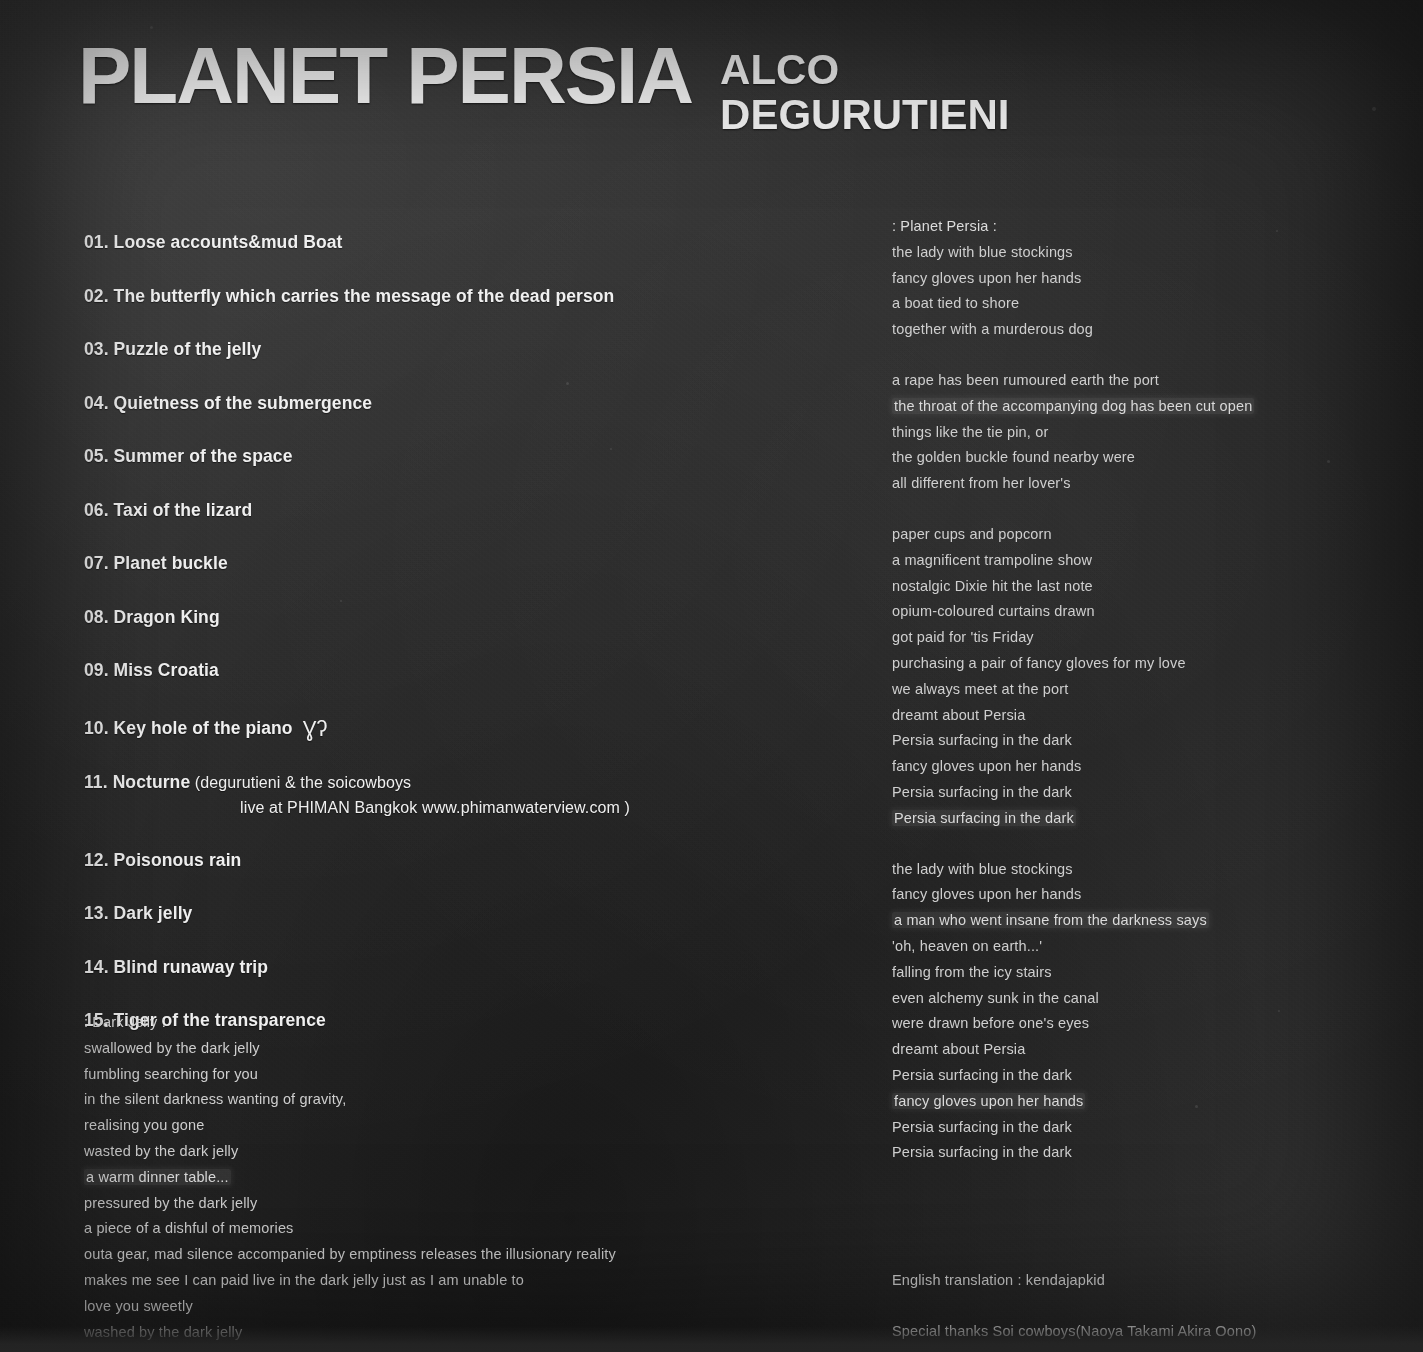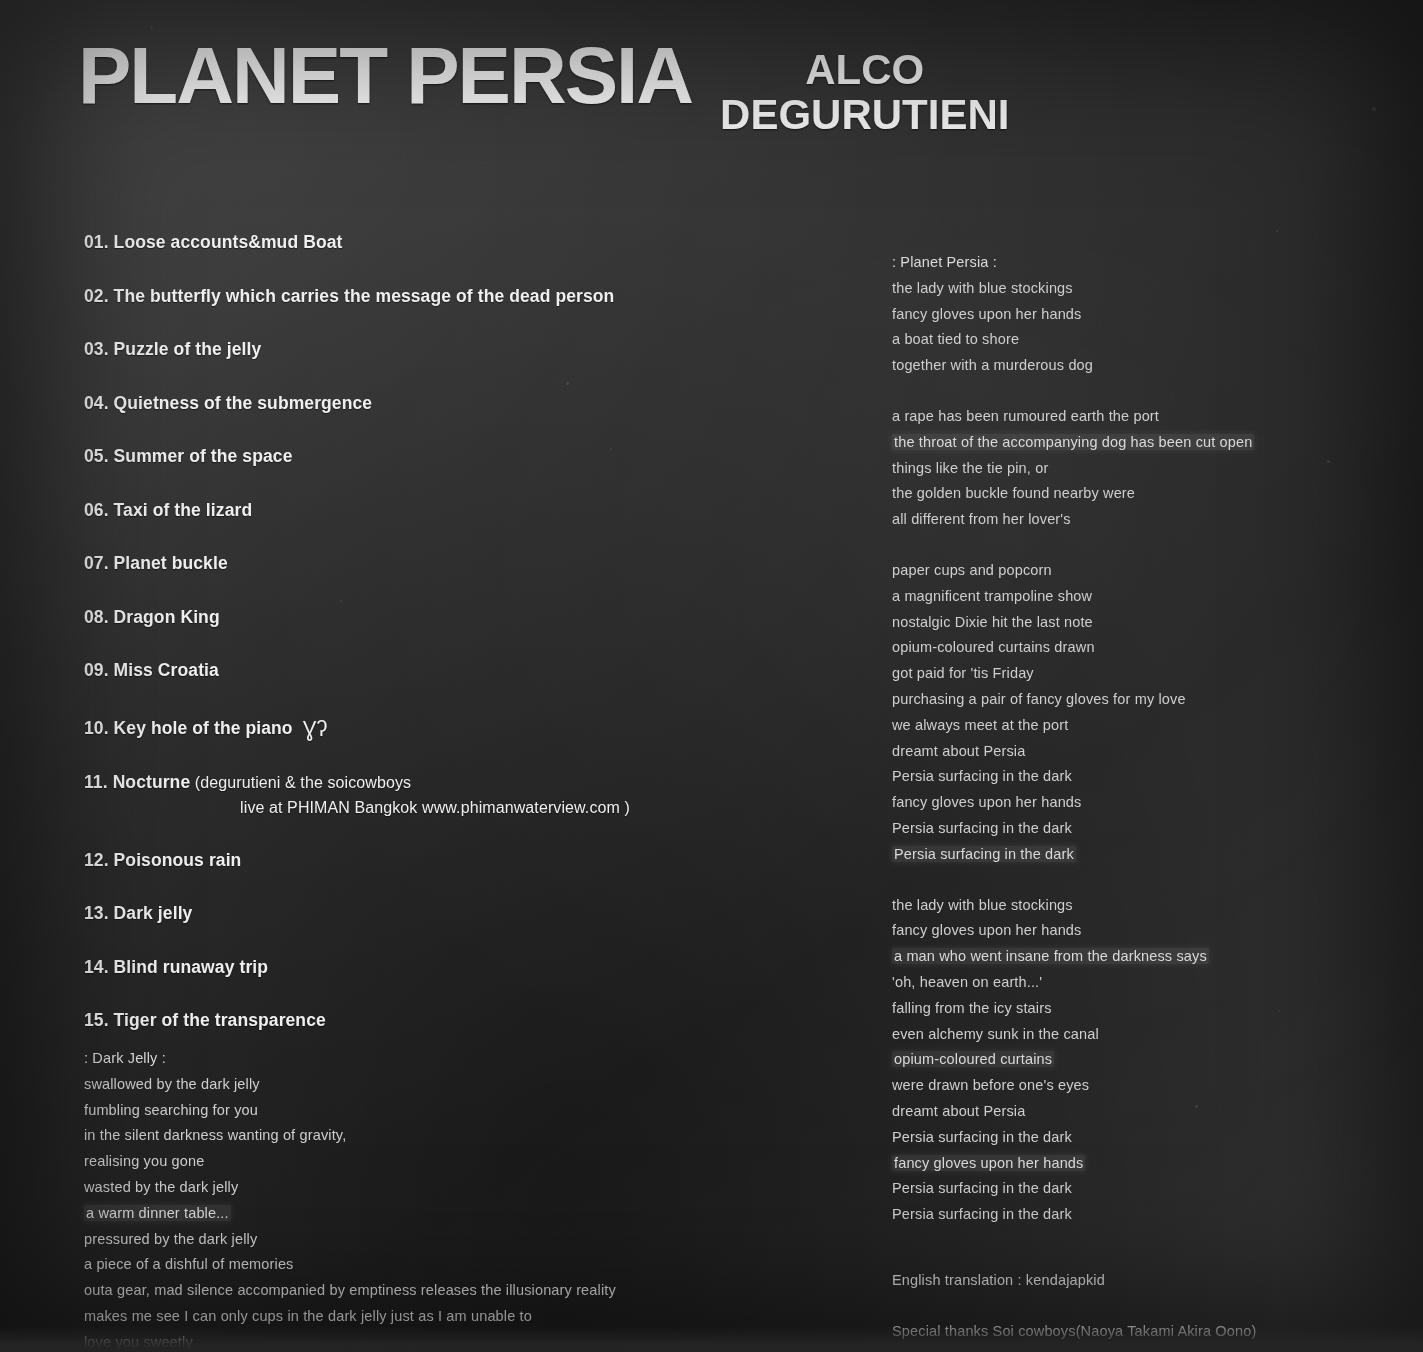--- a/index.html
+++ b/index.html
@@ -61,21 +61,20 @@
   }
   #artist-block {
     margin-left: 28px;
     margin-top: 10px;
     font-weight: bold;
     font-size: 42px;
     line-height: 1.06;
     letter-spacing: 0px;
     color: #f2f2f2;
     text-shadow: 0 1px 2px rgba(0,0,0,0.6);
-    text-align: center;
   }
 
   
   #tracklist {
     position: absolute;
     left: 84px;
     top: 212px;
     width: 680px;
   }
   .track {
@@ -113,21 +112,20 @@
     font-size: 14.5px;
     line-height: 25.8px;
     color: #cfcfcf;
     letter-spacing: 0.15px;
   }
   .lyrics .ln {
     white-space: nowrap;
   }
   .lyrics .hdr {
     color: #dcdcdc;
-    margin-top: 36px;
   }
   .lyrics .gap {
     height: 25px;
   }
   .hl {
     background: rgba(255,255,255,0.085);
     box-shadow: 0 0 5px 2px rgba(255,255,255,0.05);
     color: #dadada;
     padding: 0 2px;
     border-radius: 2px;
@@ -207,21 +205,21 @@
     <div id="dark-jelly-body">
         <div class="ln"><span>swallowed by the dark jelly</span></div>
         <div class="ln"><span>fumbling searching for you</span></div>
         <div class="ln"><span>in the silent darkness wanting of gravity,</span></div>
         <div class="ln"><span>realising you gone</span></div>
         <div class="ln"><span>wasted by the dark jelly</span></div>
         <div class="ln"><span class="hl">a warm dinner table...</span></div>
         <div class="ln"><span>pressured by the dark jelly</span></div>
         <div class="ln"><span>a piece of a dishful of memories</span></div>
         <div class="ln"><span>outa gear, mad silence accompanied by emptiness releases the illusionary reality</span></div>
-        <div class="ln"><span>makes me see I can only cups in the dark jelly just as I am unable to</span></div>
+        <div class="ln"><span>makes me see I can paid live in the dark jelly just as I am unable to</span></div>
         <div class="ln"><span>love you sweetly</span></div>
         <div class="ln"><span class="dim">washed by the dark jelly</span></div>
       </div>
   </div>
 
   <div id="right-lyrics" class="lyrics">
     <div class="ln hdr">: Planet Persia :</div>
     <div id="planet-persia-body">
         <div class="ln"><span>the lady with blue stockings</span></div>
         <div class="ln"><span>fancy gloves upon her hands</span></div>
@@ -246,21 +244,20 @@
         <div class="ln"><span>fancy gloves upon her hands</span></div>
         <div class="ln"><span>Persia surfacing in the dark</span></div>
         <div class="ln"><span class="hl">Persia surfacing in the dark</span></div>
         <div class="gap"></div>
         <div class="ln"><span>the lady with blue stockings</span></div>
         <div class="ln"><span>fancy gloves upon her hands</span></div>
         <div class="ln"><span class="hl">a man who went insane from the darkness says</span></div>
         <div class="ln"><span>'oh, heaven on earth...'</span></div>
         <div class="ln"><span>falling from the icy stairs</span></div>
         <div class="ln"><span>even alchemy sunk in the canal</span></div>
-        <div class="ln"><span class="hl">opium-coloured curtains</span></div>
         <div class="ln"><span>were drawn before one's eyes</span></div>
         <div class="ln"><span>dreamt about Persia</span></div>
         <div class="ln"><span>Persia surfacing in the dark</span></div>
         <div class="ln"><span class="hl">fancy gloves upon her hands</span></div>
         <div class="ln"><span>Persia surfacing in the dark</span></div>
         <div class="ln"><span>Persia surfacing in the dark</span></div>
       </div>
   </div>
 
   <div id="credits" class="lyrics">

